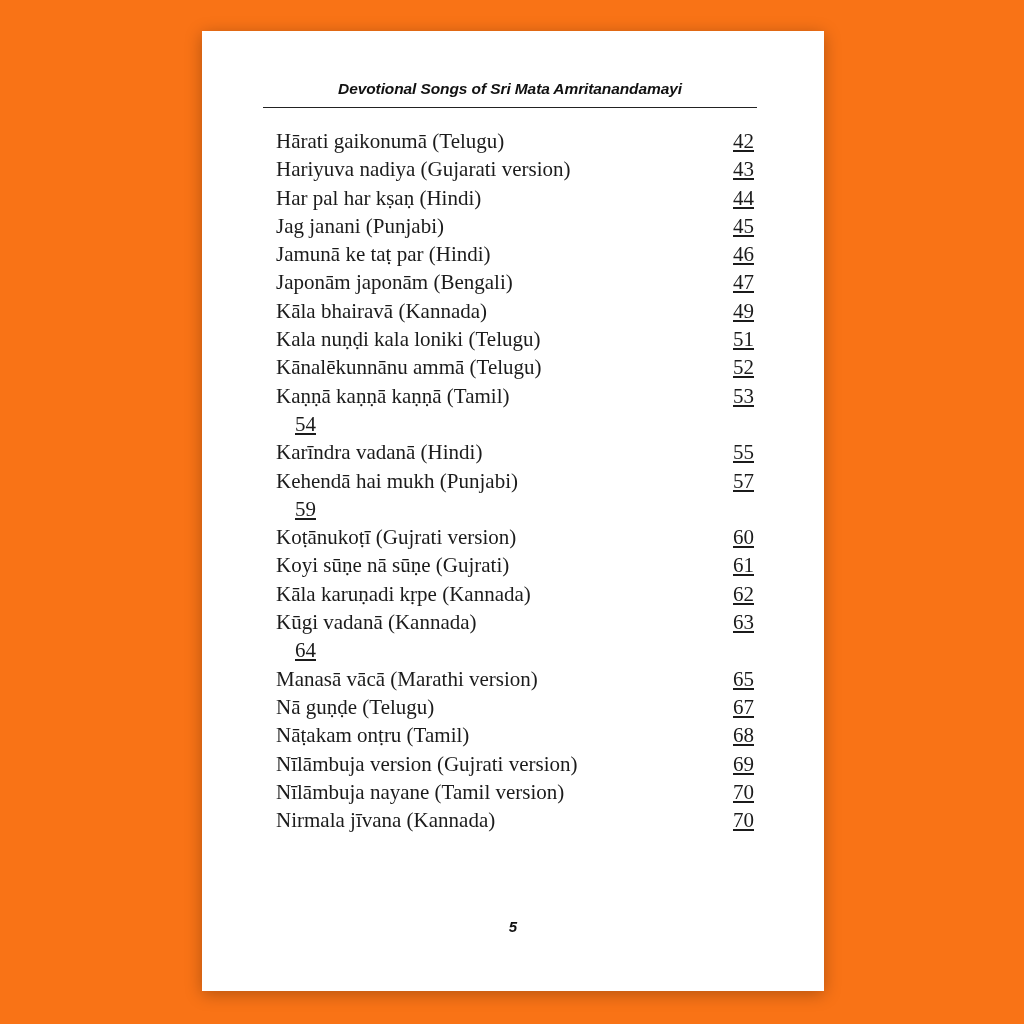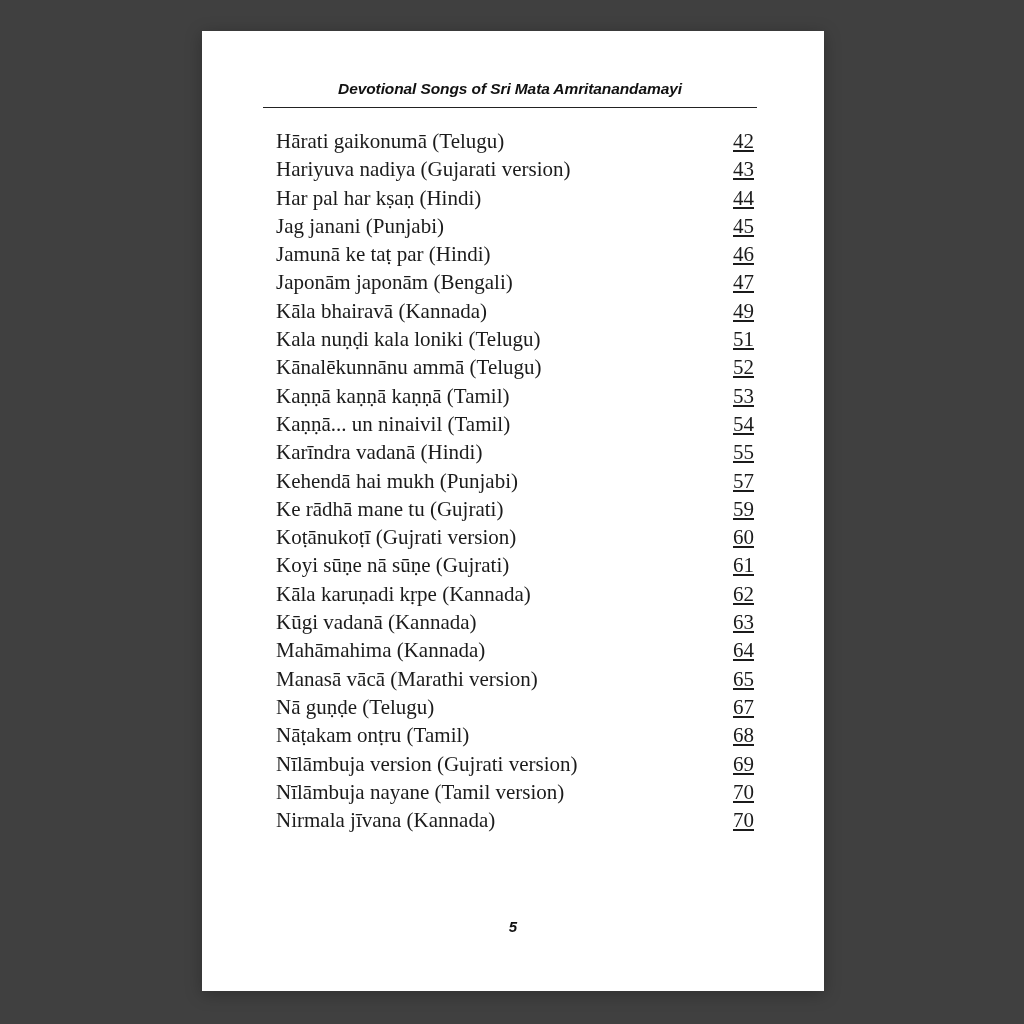--- a/index.html
+++ b/index.html
@@ -7,21 +7,21 @@
     padding: 0;
     width: 1024px;
     height: 1024px;
     background: #ffffff;
     font-family: "Liberation Serif", serif;
   }
   .stage {
     position: relative;
     width: 1024px;
     height: 1024px;
-    background: #404040;
+    background: #f97316;
     overflow: hidden;
   }
   .page {
     position: absolute;
     left: 202px;
     top: 31px;
     width: 622px;
     height: 960px;
     background: #ffffff;
     box-shadow: 0 3px 16px rgba(0,0,0,0.28);
@@ -133,36 +133,34 @@
     <span class="toc-title">Kānalēkunnānu ammā (Telugu)</span>
     <span class="toc-page">52</span>
   </div>
 
   <div class="toc-row">
     <span class="toc-title">Kaṇṇā kaṇṇā kaṇṇā (Tamil)</span>
     <span class="toc-page">53</span>
   </div>
 
   <div class="toc-row">
-    <span class="toc-title">Kaṇṇā... un ninaivil (Tamil)</span>
     <span class="toc-page">54</span>
   </div>
 
   <div class="toc-row">
     <span class="toc-title">Karīndra vadanā (Hindi)</span>
     <span class="toc-page">55</span>
   </div>
 
   <div class="toc-row">
     <span class="toc-title">Kehendā hai mukh (Punjabi)</span>
     <span class="toc-page">57</span>
   </div>
 
   <div class="toc-row">
-    <span class="toc-title">Ke rādhā mane tu (Gujrati)</span>
     <span class="toc-page">59</span>
   </div>
 
   <div class="toc-row">
     <span class="toc-title">Koṭānukoṭī (Gujrati version)</span>
     <span class="toc-page">60</span>
   </div>
 
   <div class="toc-row">
     <span class="toc-title">Koyi sūṇe nā sūṇe (Gujrati)</span>
@@ -173,21 +171,20 @@
     <span class="toc-title">Kāla karuṇadi kṛpe (Kannada)</span>
     <span class="toc-page">62</span>
   </div>
 
   <div class="toc-row">
     <span class="toc-title">Kūgi vadanā (Kannada)</span>
     <span class="toc-page">63</span>
   </div>
 
   <div class="toc-row">
-    <span class="toc-title">Mahāmahima (Kannada)</span>
     <span class="toc-page">64</span>
   </div>
 
   <div class="toc-row">
     <span class="toc-title">Manasā vācā (Marathi version)</span>
     <span class="toc-page">65</span>
   </div>
 
 
   <div class="toc-row">

